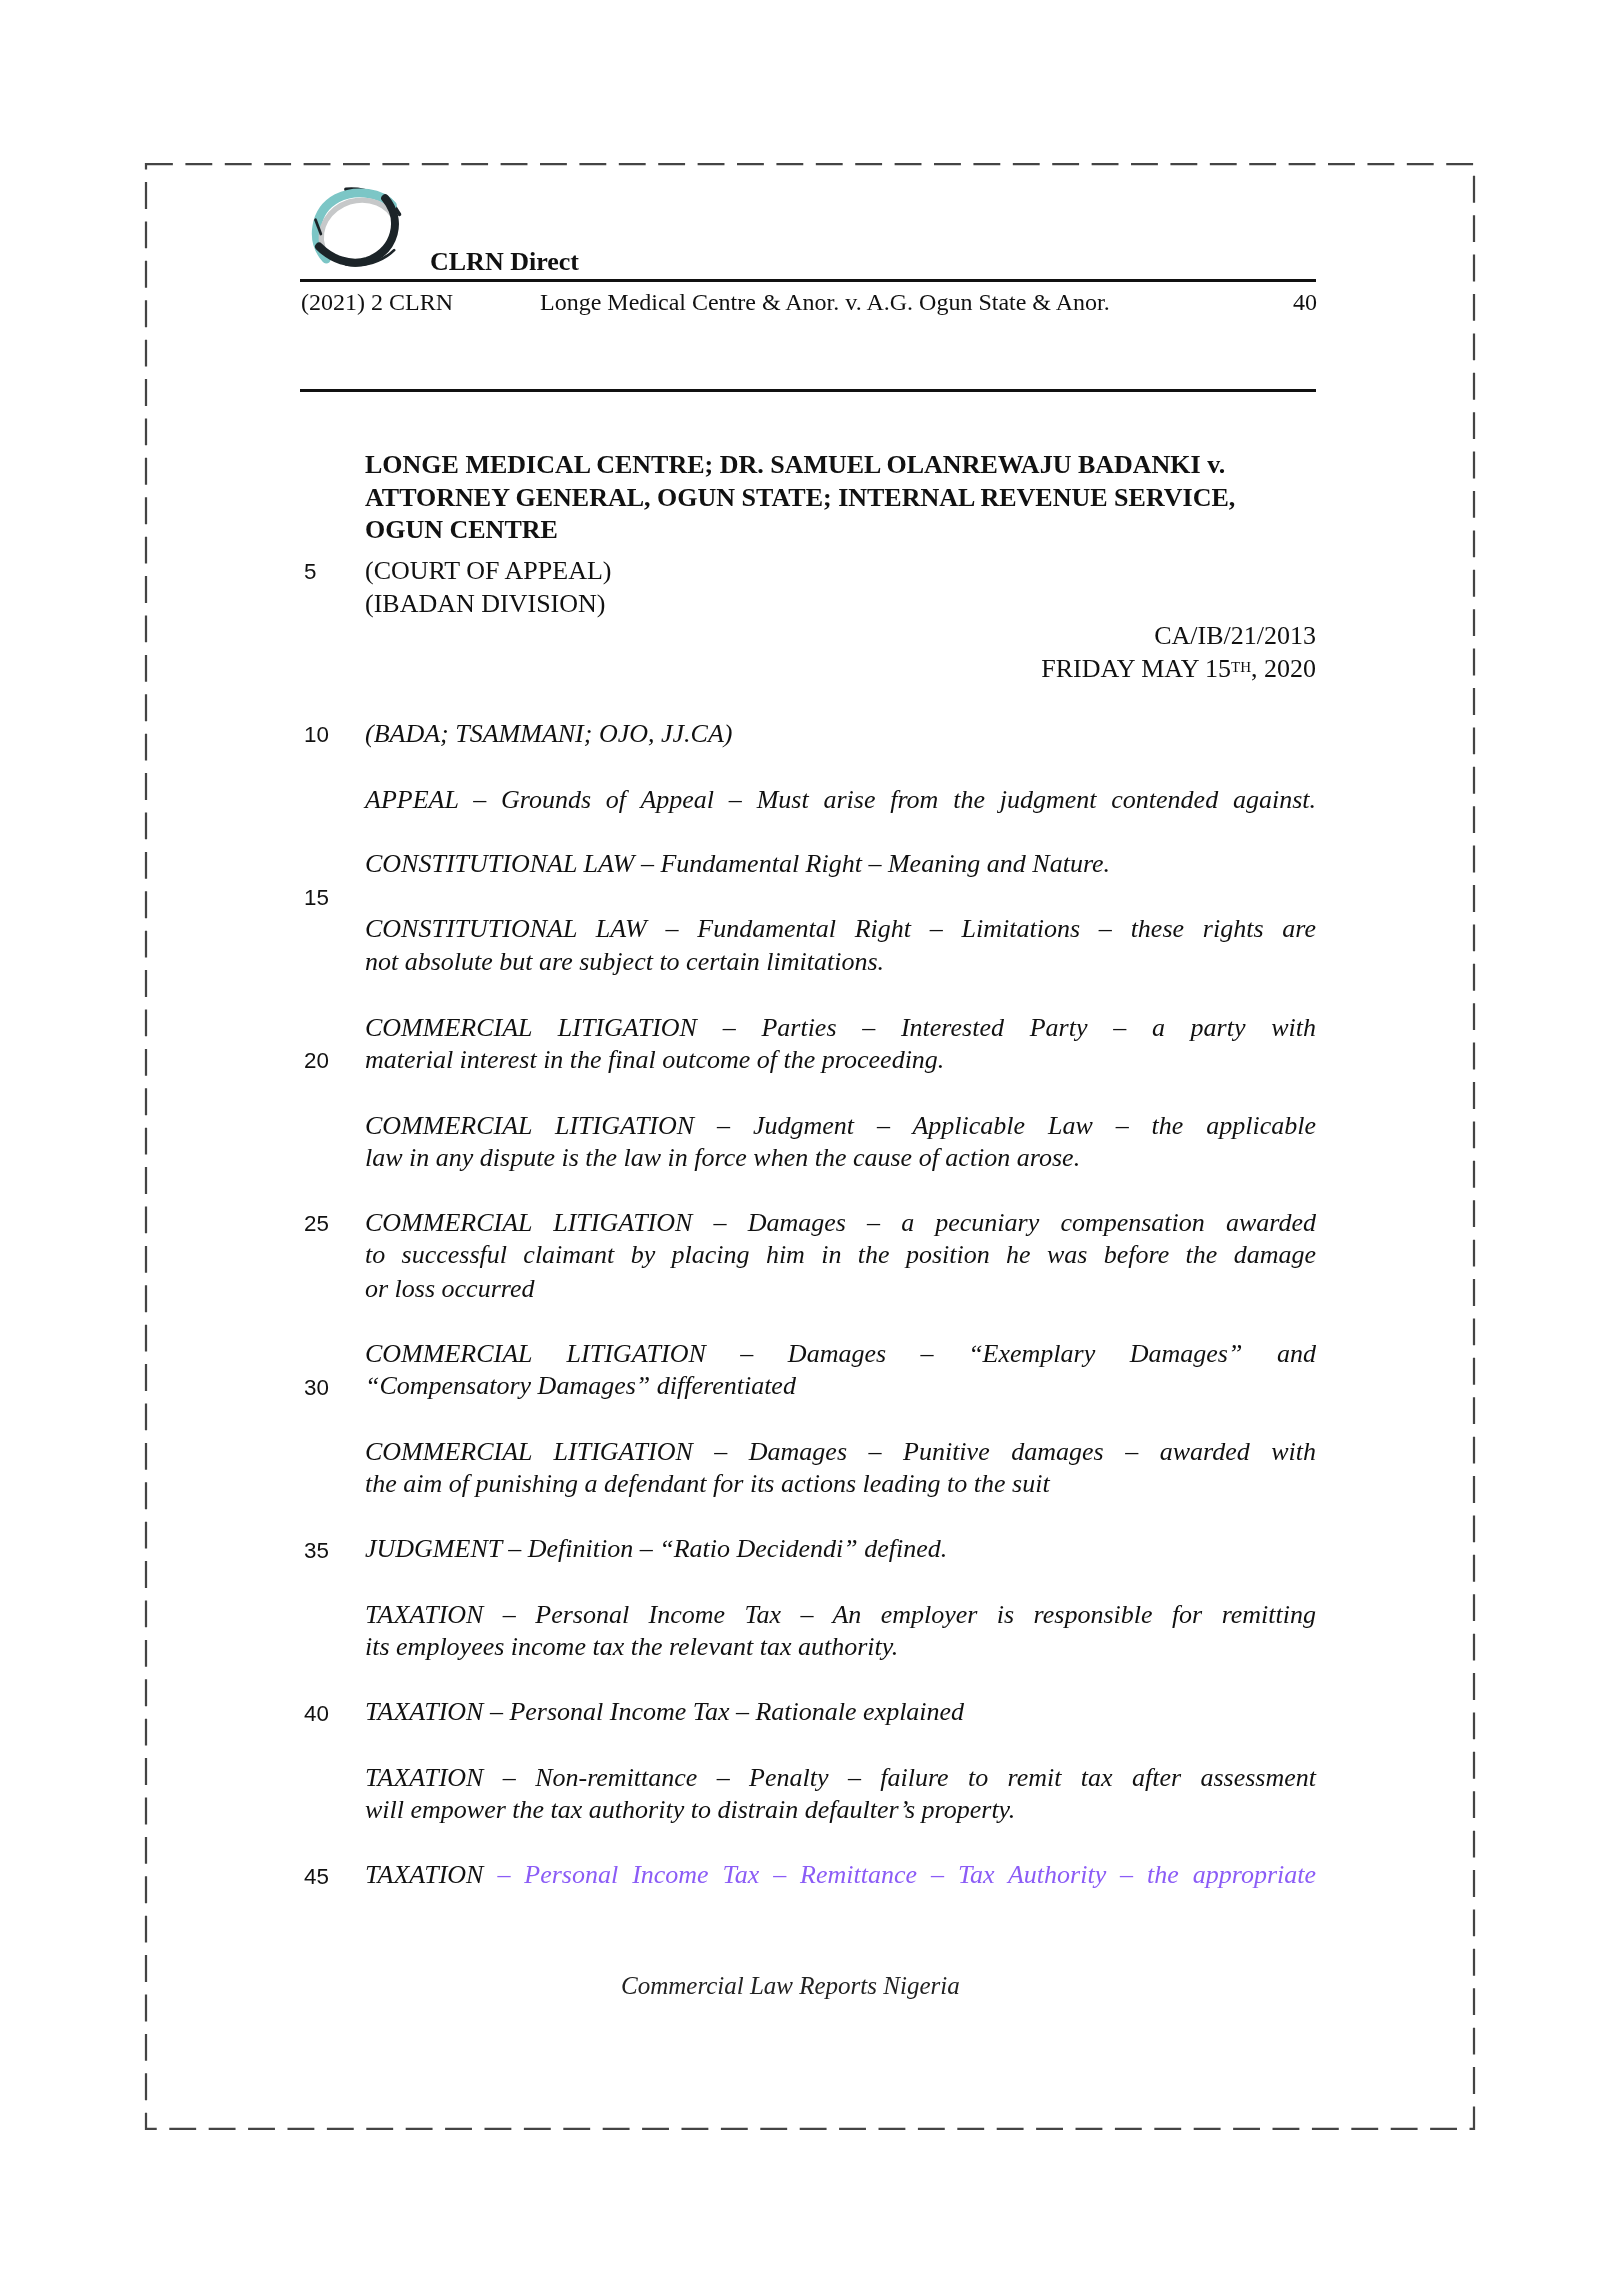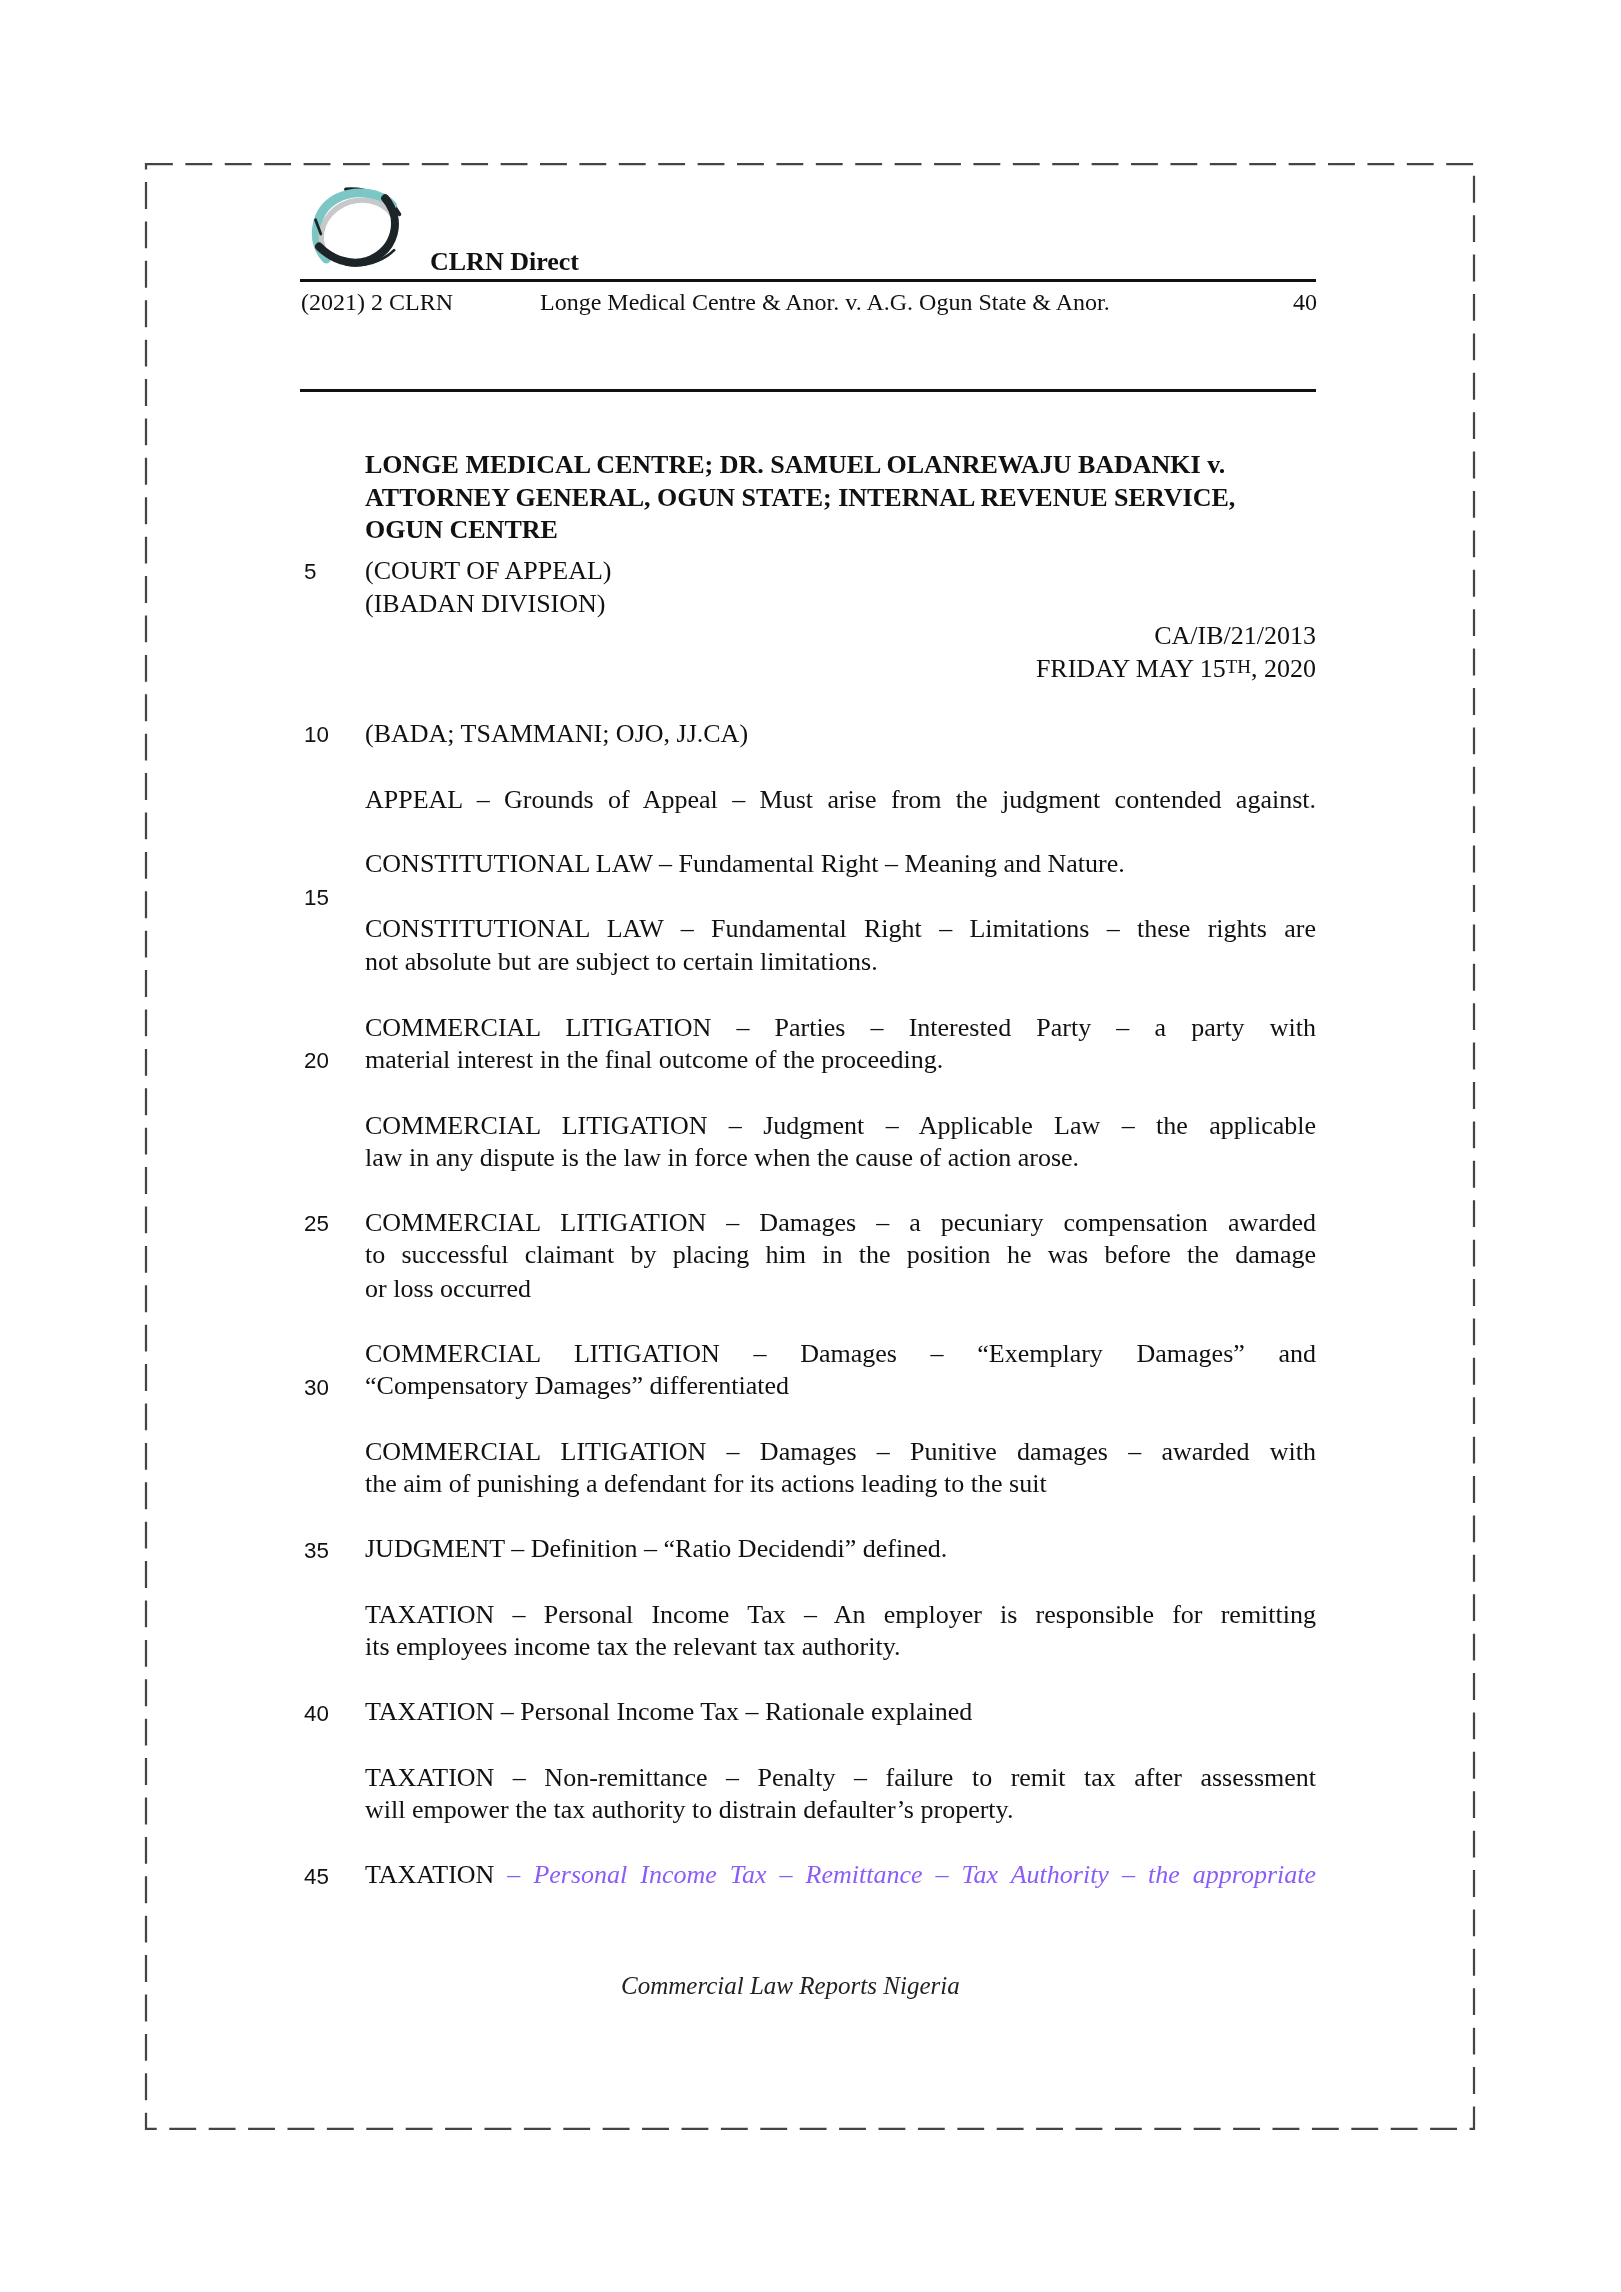--- a/index.html
+++ b/index.html
@@ -15,23 +15,23 @@
   .rh { position:absolute; top:288px; font-size:24px; line-height:29px; white-space:nowrap; }
   .rh.left { left:301px; }
   .rh.center { left:540px; }
   .rh.page { left:1290px; width:27px; text-align:right; }
   .ln { position:absolute; left:304px; width:36px; font-family:"Liberation Sans","DejaVu Sans",sans-serif;
         font-size:22.4px; line-height:27px; text-align:left; }
   .tl { position:absolute; left:365px; width:951px; font-size:26px; line-height:32px; white-space:nowrap; }
   .tl.just { text-align:justify; text-align-last:justify; white-space:normal; }
   .tl.right { text-align:right; }
   .b { font-weight:bold;margin-top:24px; }
-  .i { }
+  .i { font-style:italic; }
   .light { font-weight:normal; font-style:italic; color:#8b5cf6;font-family:Liberation Serif, serif; }
-  .sup { font-size:19px; vertical-align:top; position:relative; top:-1.8px; }
+  .sup { font-size:15px; vertical-align:top; position:relative; top:-1.8px; }
   .footer { position:absolute; left:621px; top:1971px; font-size:25px; font-style:italic; line-height:29px; white-space:nowrap; color:#222; }
 </style>
 </head>
 <body>
 
 <div class="frame">
   <svg width="1328" height="1965" viewBox="0 0 1483 2194">
     <rect x="0" y="0" width="1483" height="2194" fill="none" stroke="#444" stroke-width="2.5" stroke-dasharray="30 14"></rect>
   </svg>
 </div>

